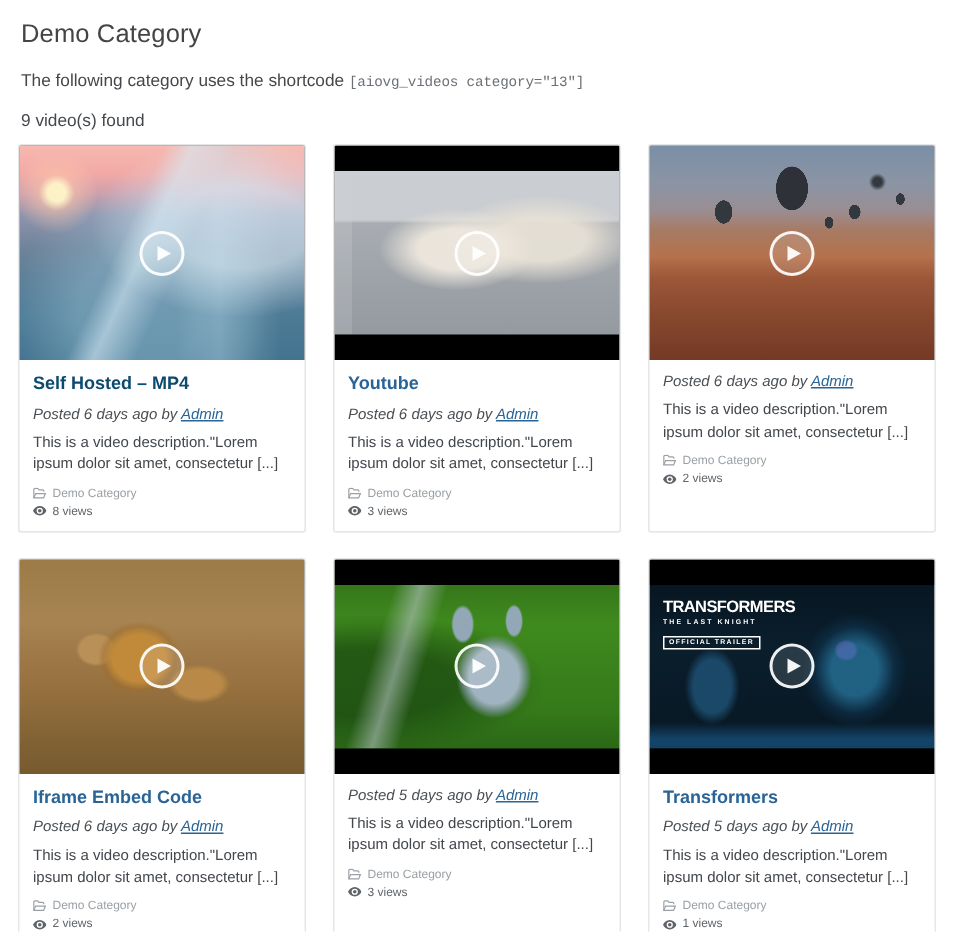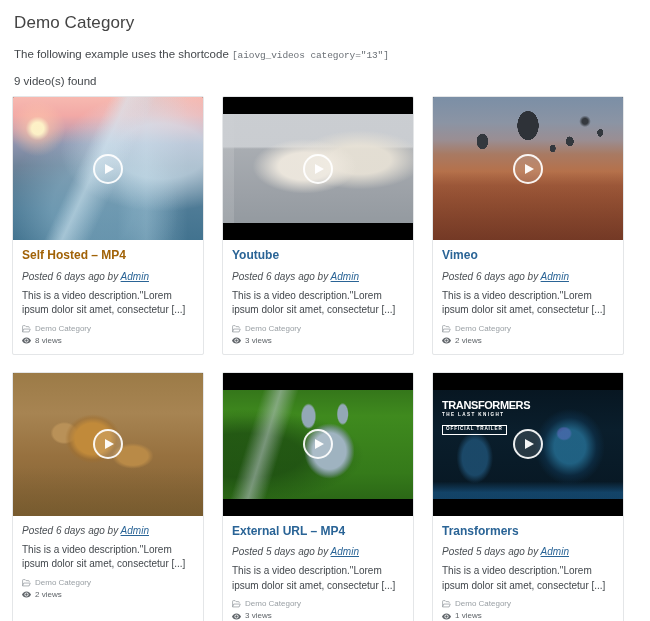--- a/index.html
+++ b/index.html
@@ -95,21 +95,21 @@
 
   .title {
     font-size: 12px;
     font-weight: 700;
     color: #2a6496;
     margin: 0 0 6px 0;
     line-height: 1.3;
     text-decoration: none;
     display: block;
   }
-  .title.visited { color: #a16207; }
+  .title.visited { color: #0c4a6e; }
 
   .posted {
     font-size: 10px;
     color: #4a4f54;
     margin-bottom: 6px;
     line-height: 1.3;
     font-style: italic;
   }
   .posted .author { color: #2a6496; }
 
@@ -232,21 +232,21 @@
   }
 </style>
 </head>
 <body>
 
 <div class="page">
 
   <h1 class="page-title">Demo Category</h1>
 
   <div class="intro">
-    <span>The following example uses the shortcode</span>
+    <span>The following category uses the shortcode</span>
     <code>[aiovg_videos category="13"]</code>
   </div>
 
   <div class="count">9 video(s) found</div>
 
   <div class="grid">
       <div class="card">
         <a class="thumb" href="#">
           <div class="thumb-img art-ice"></div>
           <span class="play"></span>
@@ -305,21 +305,20 @@
             <span>3 views</span>
           </div>
         </div>
       </div>
       <div class="card">
         <a class="thumb" href="#">
           <div class="thumb-img art-balloon"></div>
           <span class="play"></span>
         </a>
         <div class="body">
-          <a class="title" href="#">Vimeo</a>
           <div class="posted"><span>Posted 6 days ago by</span> <a class="author" href="#">Admin</a></div>
           <div class="desc">This is a video description."Lorem ipsum dolor sit amet, consectetur [...]</div>
           <div class="meta">
             <span>
               <svg width="9" height="8" viewBox="0 0 16 14" fill="none" stroke="currentColor" stroke-width="1.4">
                 <path d="M1 12.2V2.2A1.2 1.2 0 0 1 2.2 1h3.4l1.6 1.8h4.4a1.2 1.2 0 0 1 1.2 1.2v1"></path>
                 <path d="M1 12.2l2.1-5.1h11.6l-2.1 5.1z"></path>
               </svg>
             </span>
             <span>Demo Category</span>
@@ -334,20 +333,21 @@
             <span>2 views</span>
           </div>
         </div>
       </div>
       <div class="card">
         <a class="thumb" href="#">
           <div class="thumb-img art-lion"></div>
           <span class="play"></span>
         </a>
         <div class="body">
+          <a class="title" href="#">Iframe Embed Code</a>
           <div class="posted"><span>Posted 6 days ago by</span> <a class="author" href="#">Admin</a></div>
           <div class="desc">This is a video description."Lorem ipsum dolor sit amet, consectetur [...]</div>
           <div class="meta">
             <span>
               <svg width="9" height="8" viewBox="0 0 16 14" fill="none" stroke="currentColor" stroke-width="1.4">
                 <path d="M1 12.2V2.2A1.2 1.2 0 0 1 2.2 1h3.4l1.6 1.8h4.4a1.2 1.2 0 0 1 1.2 1.2v1"></path>
                 <path d="M1 12.2l2.1-5.1h11.6l-2.1 5.1z"></path>
               </svg>
             </span>
             <span>Demo Category</span>
@@ -364,21 +364,20 @@
         </div>
       </div>
       <div class="card">
         <a class="thumb" href="#">
           <div class="thumb-img art-bunny"></div>
           <div class="bar-top"></div>
           <div class="bar-bottom"></div>
           <span class="play"></span>
         </a>
         <div class="body">
-          <a class="title" href="#">External URL – MP4</a>
           <div class="posted"><span>Posted 5 days ago by</span> <a class="author" href="#">Admin</a></div>
           <div class="desc">This is a video description."Lorem ipsum dolor sit amet, consectetur [...]</div>
           <div class="meta">
             <span>
               <svg width="9" height="8" viewBox="0 0 16 14" fill="none" stroke="currentColor" stroke-width="1.4">
                 <path d="M1 12.2V2.2A1.2 1.2 0 0 1 2.2 1h3.4l1.6 1.8h4.4a1.2 1.2 0 0 1 1.2 1.2v1"></path>
                 <path d="M1 12.2l2.1-5.1h11.6l-2.1 5.1z"></path>
               </svg>
             </span>
             <span>Demo Category</span>

